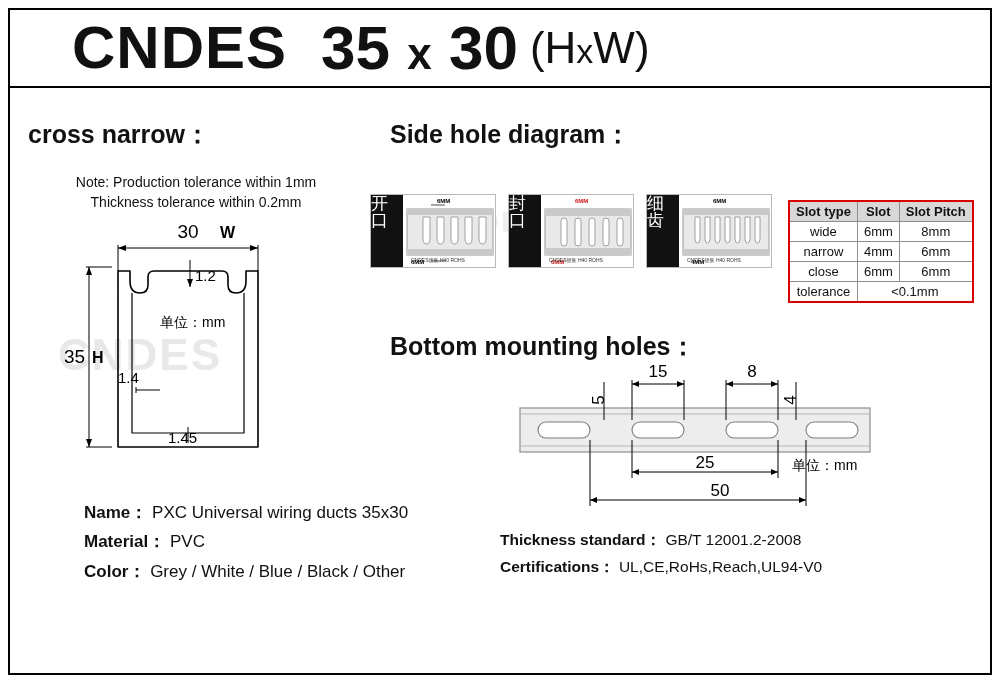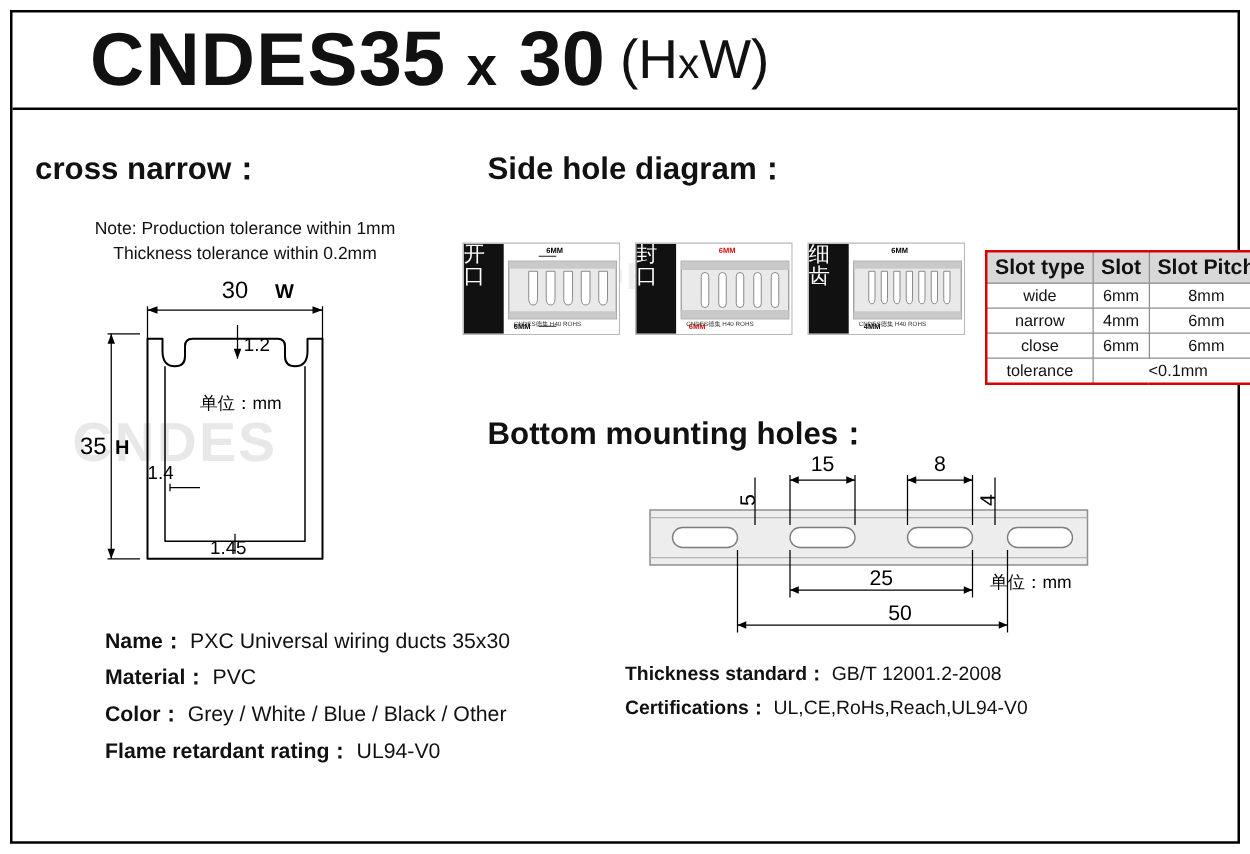--- a/index.html
+++ b/index.html
@@ -35,20 +35,21 @@
   }
   .brand{
     font-size:60px;
     font-weight:bold;
     letter-spacing:1px;
     line-height:1;
   }
   .size{
     font-size:62px;
     font-weight:bold;
+    margin-left:34px;
     line-height:1;
   }
   .size .x{font-size:44px;font-weight:bold;}
   .hxw{
     font-size:44px;
     margin-left:12px;
     line-height:1;
     font-weight:normal;
   }
   .hxw .small{font-size:34px;}
@@ -151,21 +152,21 @@
   .slot-table td,.slot-table th{
     border:1px solid #8e8e8e;
     padding:2px 6px;
     text-align:center;
     font-weight:normal;
     white-space:nowrap;
   }
   .slot-table thead th{
     background:#d8d8d8;
     font-weight:bold;
-    font-size:17px;
+    font-size:13px;
   }
 
   
   .bottom-svg{position:absolute;left:480px;top:360px;}
 
   
   .spec-left{
     position:absolute;
     left:84px;top:500px;
     font-size:17px;
@@ -453,24 +454,20 @@
       <span class="spec-val">PXC Universal wiring ducts 35x30</span>
     </div>
     <div class="spec-row">
       <span class="spec-key">Material：</span>
       <span class="spec-val">PVC</span>
     </div>
     <div class="spec-row">
       <span class="spec-key">Color：</span>
       <span class="spec-val">Grey / White / Blue / Black / Other</span>
     </div>
-    <div class="spec-row">
-      <span class="spec-key">Flame retardant rating：</span>
-      <span class="spec-val">UL94-V0</span>
-    </div>
   </div>
 
   <div class="spec-right">
     <div class="spec-row">
       <span class="spec-key">Thickness standard：</span>
       <span class="spec-val">GB/T 12001.2-2008</span>
     </div>
     <div class="spec-row">
       <span class="spec-key">Certifications：</span>
       <span class="spec-val">UL,CE,RoHs,Reach,UL94-V0</span>

